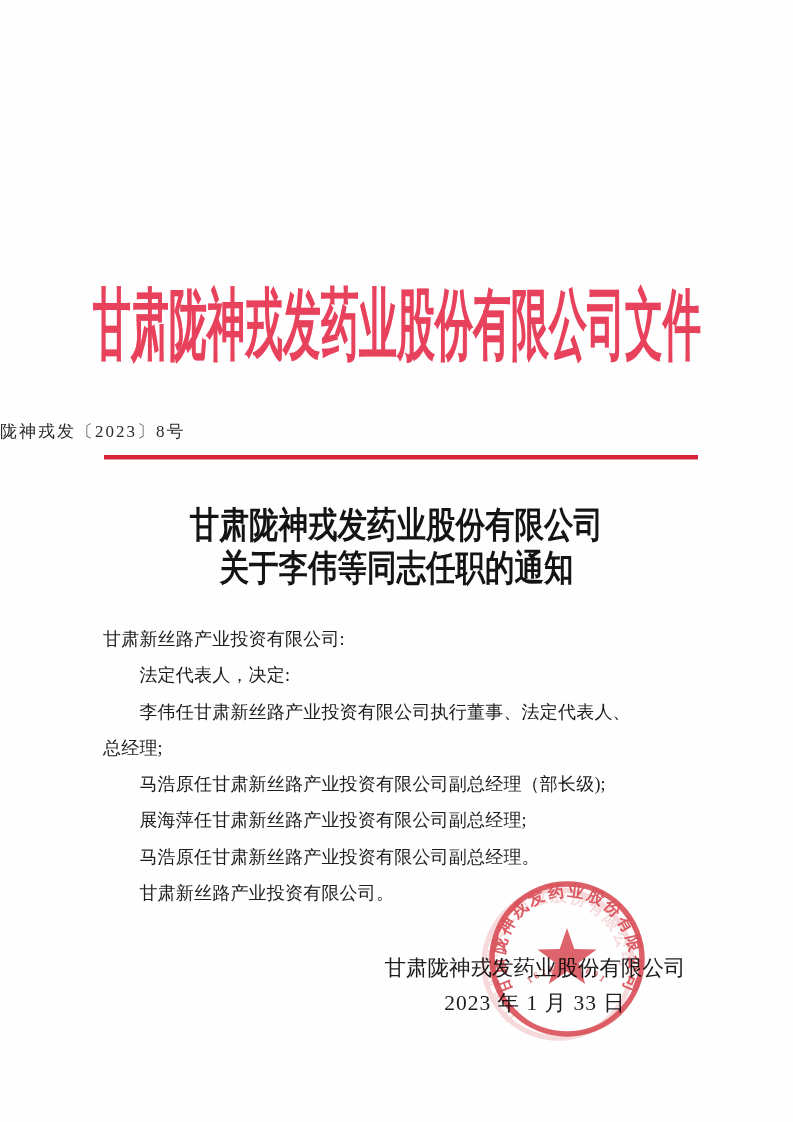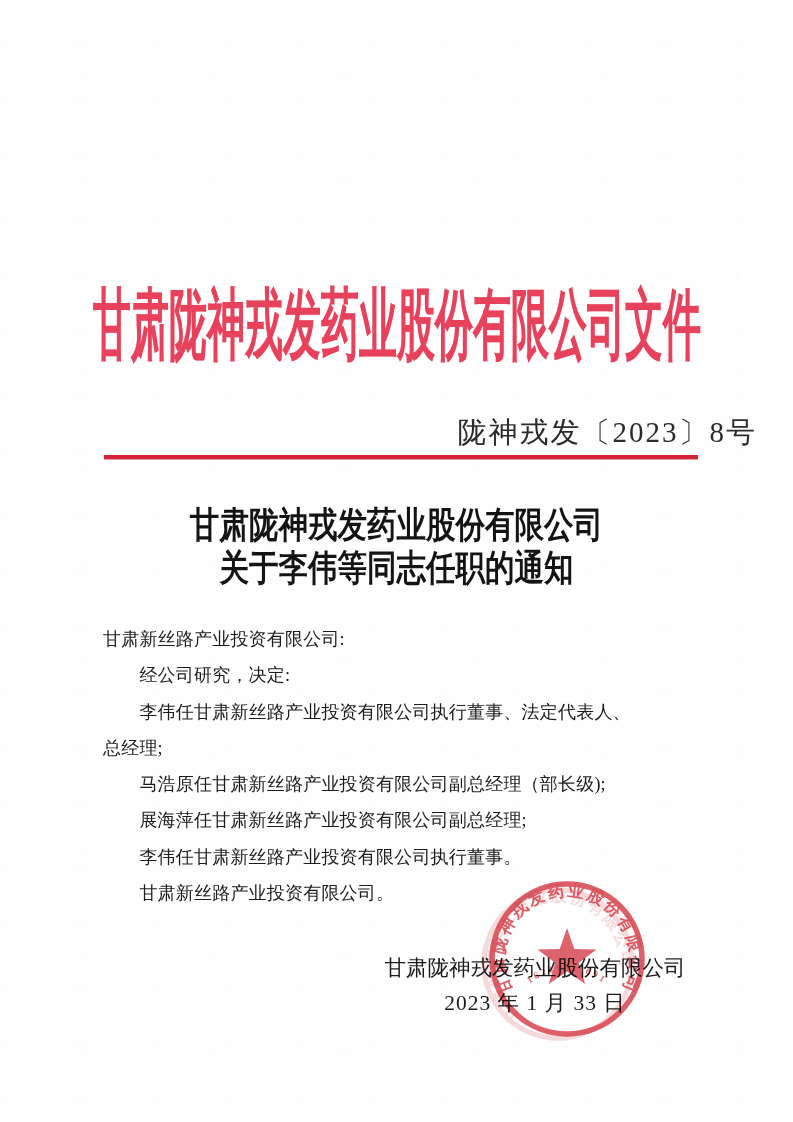--- a/index.html
+++ b/index.html
@@ -31,22 +31,22 @@
     color:#e8415c;
     white-space:nowrap;
     transform:scale(0.5,1.02);
     transform-origin:50% 50%;
     text-shadow:0 0 1px rgba(232,65,92,.4);
   }
 
   
   .doc-number{
     position:absolute; top:416px; left:0; width:757px;
-    text-align:right;
-    font-size:29px; line-height:32px;
+    text-align:left;
+    font-size:17px; line-height:32px;
     letter-spacing:2px;
     color:#2b2b2b;
   }
 
   
   .red-line{
     position:absolute; top:455px; left:104px;
     width:594px; height:4px;
     background:#d52438;
     box-shadow:0 1px 0 rgba(213,36,56,.45);
@@ -105,26 +105,26 @@
 
   <div class="red-line"></div>
 
   <div class="doc-title">
     <div class="l">甘肃陇神戎发药业股份有限公司</div>
     <div class="l">关于李伟等同志任职的通知</div>
   </div>
 
   <div class="body-text">
     <div class="line">甘肃新丝路产业投资有限公司:</div>
-    <div class="line">　　经公司研究，决定:</div>
+    <div class="line">　　法定代表人，决定:</div>
     <div class="line">　　李伟任甘肃新丝路产业投资有限公司执行董事、法定代表人、</div>
     <div class="line">总经理;</div>
     <div class="line">　　马浩原任甘肃新丝路产业投资有限公司副总经理（部长级);</div>
     <div class="line">　　展海萍任甘肃新丝路产业投资有限公司副总经理;</div>
-    <div class="line">　　李伟任甘肃新丝路产业投资有限公司执行董事。</div>
+    <div class="line">　　马浩原任甘肃新丝路产业投资有限公司副总经理。</div>
     <div class="line">　　甘肃新丝路产业投资有限公司。</div>
   </div>
 
   <div class="signature">
     <div class="company">甘肃陇神戎发药业股份有限公司</div>
     <div class="date">2023 年 1 月 33 日</div>
   </div>
 
   <svg class="stamp" viewBox="-86 -86 172 172" xmlns="http://www.w3.org/2000/svg">
     <defs>

